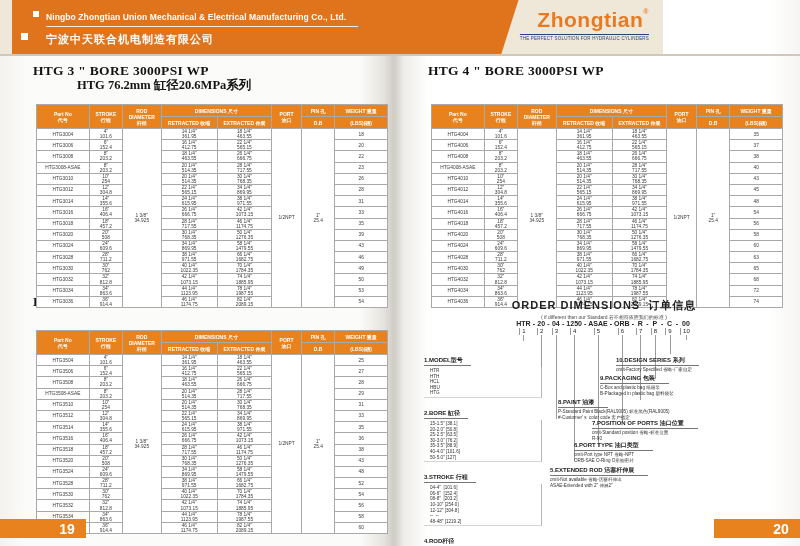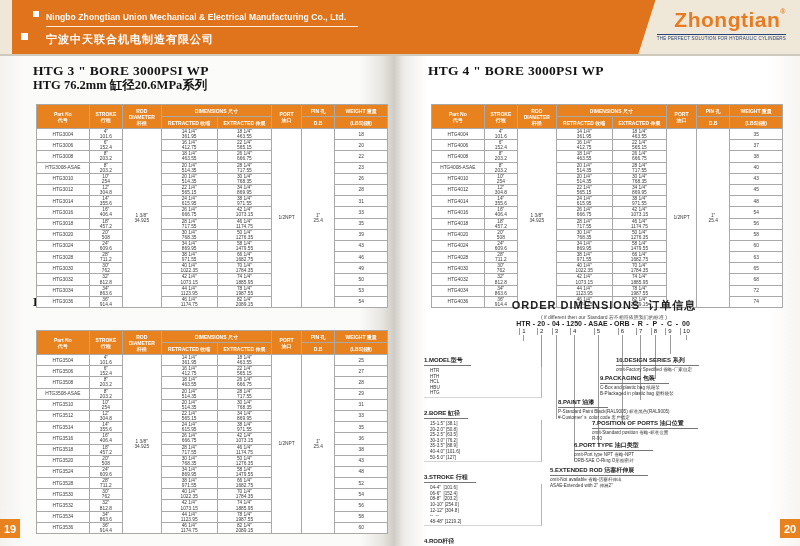--- a/index.html
+++ b/index.html
@@ -3,37 +3,37 @@
 <meta charset="utf-8">
 <style>
   html,body{margin:0;padding:0;}
   body{
     width:800px;height:546px;position:relative;overflow:hidden;
     font-family:"Liberation Sans", sans-serif;
     background:
       linear-gradient(90deg,#f3f2ef 0px,#fbfbfa 25px,#fbfbfa 360px,#e6e4df 383px,#cfccc6 394px,#eeede9 404px,#ffffff 428px,#ffffff 768px,#f6f5f2 800px);
   }
   
-  .banner{position:absolute;left:0;top:0;width:800px;height:54px;background:#e0741c;}
+  .banner{position:absolute;left:0;top:0;width:663px;height:54px;background:#e0741c;}
   .banner-edge{position:absolute;left:0;top:0;width:12px;height:54px;background:#efe8d8;}
   .sq1{position:absolute;left:33px;top:11px;width:6px;height:6px;background:#fff;}
   .sq2{position:absolute;left:21px;top:33px;width:7px;height:7px;background:#fff;}
   .company-en{position:absolute;left:46px;top:12px;color:#fff;font-size:8.5px;font-weight:bold;letter-spacing:.1px;}
   .banner-line{position:absolute;left:46px;top:26px;width:312px;height:1px;background:rgba(255,255,255,.85);}
   .company-cn{position:absolute;left:46px;top:32px;color:#fff;font-size:11px;font-weight:bold;letter-spacing:1px;}
   .logo-block{position:absolute;right:0;top:0;width:172px;height:54px;background:#efe8d8;
     clip-path:polygon(16% 0,100% 0,100% 100%,6% 100%);}
   .logo-text{position:absolute;right:14px;top:8px;font-size:21px;font-weight:bold;color:#e87b22;letter-spacing:.5px;}
   .logo-reg{font-size:7px;vertical-align:top;}
   .logo-tagline{position:absolute;right:14px;top:34px;font-size:4.5px;color:#27437c;border-top:1px solid #27437c;padding-top:1px;letter-spacing:.2px;}
   .banner-shadow{position:absolute;left:0;top:54px;width:800px;height:2px;background:#cfc9bb;}
   
   .tbl-title{position:absolute;font-family:"Liberation Serif", serif;font-weight:bold;color:#141414;line-height:14px;}
   .tbl-title .l1{font-size:13.5px;letter-spacing:.3px;}
-  .tbl-title .l2{font-size:12.5px;}
+  .tbl-title .l2{font-size:12.5px;margin-left:44px;}
   
   table.spec{position:absolute;border-collapse:collapse;width:352px;table-layout:fixed;background:#fff;}
   table.spec th,table.spec td{border:0.6px solid #a9a9a9;padding:0;text-align:center;vertical-align:middle;}
   table.spec th{background:#e8821e;color:#fff;font-size:5px;font-weight:bold;line-height:6px;height:11px;}
   table.spec td{font-size:4.8px;color:#3a3a3a;line-height:5.1px;height:10.2px;font-weight:normal;}
   table.spec td div{height:5.1px;overflow:hidden;}
   
   .oi{position:absolute;left:408px;top:296px;width:392px;height:244px;color:#333;}
   .oi-title{text-align:center;font-size:11px;font-weight:bold;color:#222;letter-spacing:1px;margin-top:2px;}
   .oi-sub{text-align:center;font-size:5px;color:#444;margin-top:1px;}
@@ -47,22 +47,22 @@
   .oi-sec{margin-bottom:3px;}
   .oi-sec .t{font-size:6px;font-weight:bold;color:#222;border-bottom:0.6px solid #777;display:inline-block;padding-right:8px;margin-bottom:1px;}
   .oi-sec .it{font-size:4.6px;line-height:5.6px;color:#333;white-space:pre;}
   .oi-left .oi-sec .items{border-right:0.6px solid #b5b5b5;border-bottom:0.6px solid #d5d5d5;padding:1px 2px 1px 6px;}
   .oi-r{position:absolute;}
   .oi-r .t{font-size:6px;font-weight:bold;color:#222;border-bottom:0.6px solid #777;padding-right:14px;margin-bottom:1px;display:inline-block;}
   .oi-r .it{font-size:4.6px;line-height:5.6px;color:#333;white-space:pre;}
   .r10{left:208px;top:52px;} .r9{left:192px;top:70px;} .r8{left:150px;top:94px;}
   .r7{left:184px;top:115px;} .r6{left:166px;top:137px;} .r5{left:142px;top:162px;}
   
-  .pagebox{position:absolute;width:20px;height:19px;background:#e8821e;color:#fff;
-    font-size:11px;font-weight:bold;display:flex;align-items:center;justify-content:center;}
+  .pagebox{position:absolute;width:38px;height:19px;background:#e8821e;color:#fff;
+    font-size:14px;font-weight:bold;display:flex;align-items:center;justify-content:center;padding-left:48px;}
   .pg-l{left:0;top:519px;} .pg-r{right:0;top:519px;}
 </style>
 </head>
 <body>
 
 <div class="banner">
   <div class="banner-edge"></div>
   <div class="sq1"></div>
   <div class="sq2"></div>
   <div class="company-en">Ningbo Zhongtian Union Mechanical &amp; Electrical Manufacturing Co., Ltd.</div>

